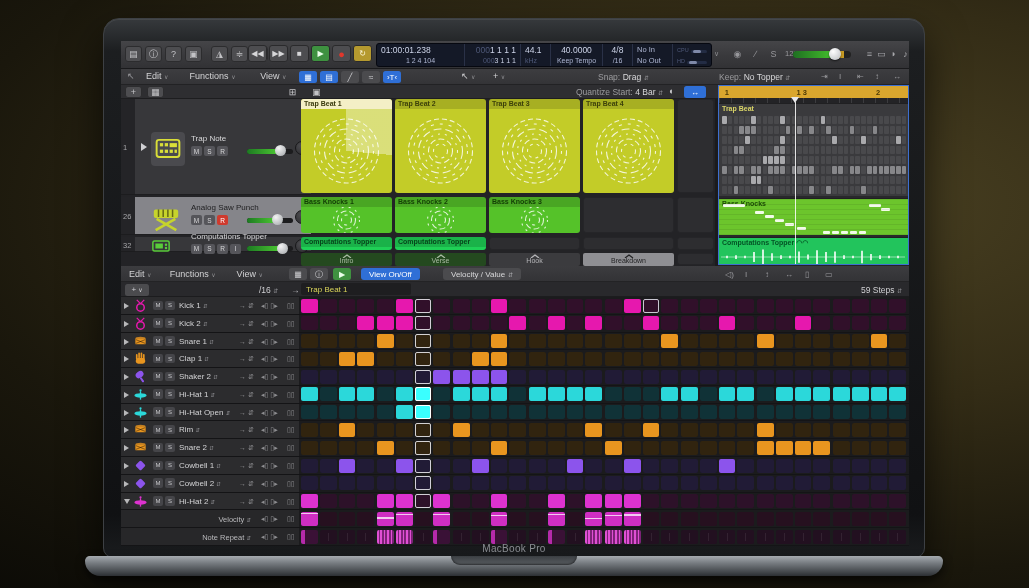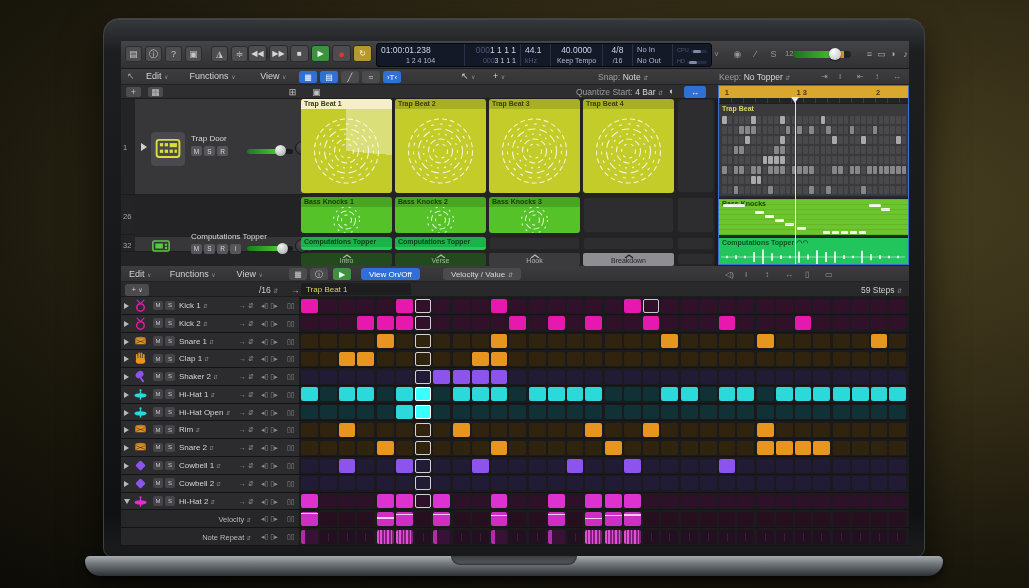--- a/index.html
+++ b/index.html
@@ -208,21 +208,21 @@
           <div class="menu" style="position: absolute; left: 25px; top: 2px;">Edit <span class="car">∨</span></div>
           <div class="menu" style="position: absolute; left: 68.6px; top: 2px;">Functions <span class="car">∨</span></div>
           <div class="menu" style="position: absolute; left: 139.2px; top: 2px;">View <span class="car">∨</span></div>
           <div class="vbtn blue" style="position: absolute; left: 178px; top: 2px;">▦</div>
           <div class="vbtn blue" style="position: absolute; left: 199px; top: 2px;">▤</div>
           <div class="vbtn" style="position: absolute; left: 220px; top: 2px;">╱</div>
           <div class="vbtn" style="position: absolute; left: 241px; top: 2px;">≈</div>
           <div class="vbtn blue" style="position: absolute; left: 262px; top: 2px;">›T‹</div>
           <div class="menu" style="position: absolute; left: 340px; top: 2px;">↖ <span class="car">∨</span></div>
           <div class="menu" style="position: absolute; left: 372px; top: 2px;">+ <span class="car">∨</span></div>
-          <div style="position: absolute; left: 477px; top: 2.5px;"><span class="small-label">Snap:</span> <span class="small-value">Note</span> <span class="car" style="color:#8d8d90;font-size:6px;">⇵</span></div>
+          <div style="position: absolute; left: 477px; top: 2.5px;"><span class="small-label">Snap:</span> <span class="small-value">Drag</span> <span class="car" style="color:#8d8d90;font-size:6px;">⇵</span></div>
           <div style="position: absolute; left: 598px; top: 2.5px;"><span class="small-label">Keep:</span> <span class="small-value">No Topper</span> <span class="car" style="color:#8d8d90;font-size:6px;">⇵</span></div>
           <div style="position: absolute; left: 700px; top: 3px; color: rgb(154, 154, 158); font-size: 8px;">⇥</div>
           <div style="position: absolute; left: 718px; top: 3px; color: rgb(154, 154, 158); font-size: 8px;">I</div>
           <div style="position: absolute; left: 736px; top: 3px; color: rgb(154, 154, 158); font-size: 8px;">⇤</div>
           <div style="position: absolute; left: 754px; top: 3px; color: rgb(154, 154, 158); font-size: 8px;">↕</div>
           <div style="position: absolute; left: 772px; top: 3px; color: rgb(154, 154, 158); font-size: 8px;">↔</div>
         </div>
       <div class="tb3" id="tb3">
           <div class="icon-btn" style="position: absolute; left: 4px; top: 1px; height: 12px;">+</div>
           <div class="icon-btn" style="position: absolute; left: 26px; top: 1px; height: 12px;">▦</div>
@@ -243,21 +243,21 @@
                   <rect x="1" y="3" width="14" height="10.5" rx="1.5" fill="none" stroke="#d9de38" stroke-width="1.2"></rect>
                   <rect x="3" y="5" width="2" height="2" fill="#d9de38"></rect>
                   <rect x="6" y="5" width="2" height="2" fill="#d9de38"></rect>
                   <rect x="9" y="5" width="4.5" height="2.5" fill="#d9de38"></rect>
                   <rect x="3" y="9" width="2" height="2" fill="#d9de38"></rect>
                   <rect x="6" y="9" width="2" height="2" fill="#d9de38"></rect>
                   <rect x="9" y="9" width="2" height="2" fill="#d9de38"></rect>
                   <rect x="12" y="9" width="1.5" height="2" fill="#d9de38"></rect>
                 </svg></span>
             </div>
-            <div style="position: absolute; left: 56px; top: 35px; font-size: 8px; color: rgb(216, 216, 218); white-space: nowrap;">Trap Door</div>
+            <div style="position: absolute; left: 56px; top: 35px; font-size: 8px; color: rgb(216, 216, 218); white-space: nowrap;">Trap Note</div>
             <div class="msr" style="position: absolute; left: 56px; top: 47px;">M</div>
             <div class="msr" style="position: absolute; left: 69px; top: 47px;">S</div>
             <div class="msr" style="position: absolute; left: 82px; top: 47px;">R</div>
             <div class="tslider" style="left: 112px; top: 49.5px; width: 46px;">
               <div style="position: absolute; left: 0px; top: 0px; bottom: 0px; width: 72%; border-radius: 3px; background: linear-gradient(90deg, rgb(29, 122, 34), rgb(78, 203, 51));"></div>
               <div style="position: absolute; left: 28.12px; top: -3.5px; width: 11px; height: 11px; border-radius: 50%; background: radial-gradient(circle at 35% 30%, rgb(244, 244, 244), rgb(159, 163, 167));"></div>
             </div>
             <div class="pan" style="left: 160px; top: 42px;">
               <div style="position: absolute; left: 50%; top: 1px; width: 1.5px; height: 5px; background: rgb(220, 220, 222); transform: translateX(-50%);"></div>
             </div>
@@ -303,20 +303,40 @@
                 <circle cx="50%" cy="50%" r="12" fill="none" stroke="rgba(255,255,255,.8)" stroke-width="1.1" stroke-dasharray="6 3"></circle>
                 <circle cx="50%" cy="50%" r="17" fill="none" stroke="rgba(255,255,255,.8)" stroke-width="1.1" stroke-dasharray="2 5"></circle>
                 <circle cx="50%" cy="50%" r="22" fill="none" stroke="rgba(255,255,255,.8)" stroke-width="1.1" stroke-dasharray="8 4"></circle>
                 <circle cx="50%" cy="50%" r="27" fill="none" stroke="rgba(255,255,255,.8)" stroke-width="1.1" stroke-dasharray="3 6"></circle>
                 <circle cx="50%" cy="50%" r="32" fill="none" stroke="rgba(255,255,255,.8)" stroke-width="1.1" stroke-dasharray="5 3"></circle>
               </svg></div>
           </div>
           <div class="cell-empty" style="left: 556px; top: 0px; width: 37px; height: 94px;"></div>
           <div style="position: absolute; left: 0px; top: 98px; width: 14px; height: 38px; background: rgb(36, 36, 39); border-bottom: 1px solid rgb(28, 28, 30);"></div>
           <div class="t-num" style="top: 113px;">26</div>
+          <div class="track-row sel" style="left: 14px; top: 98px; height: 38px;">
+            <div style="position: absolute; left: 12px; top: 2px; width: 38px; height: 38px; display: flex; align-items: center; justify-content: center;">
+              <span><svg width="30" height="30" viewBox="0 0 16 16" xmlns="http://www.w3.org/2000/svg">
+                  <rect x="1.5" y="4" width="13" height="4.5" rx="1" fill="#c6d42c"></rect>
+                  <path d="M4 4 v4 M6.5 4 v4 M9 4 v4 M11.5 4 v4" stroke="rgba(0,0,0,.5)" stroke-width=".8"></path>
+                  <path d="M3 9 L13.5 15 M13 9 L2.5 15" stroke="#c6d42c" stroke-width="1.4"></path>
+                </svg></span>
+            </div>
+            <div style="position: absolute; left: 56px; top: 6px; font-size: 8px; color: rgb(30, 30, 32); white-space: nowrap;">Analog Saw Punch</div>
+            <div class="msr" style="position: absolute; left: 56px; top: 18px;">M</div>
+            <div class="msr" style="position: absolute; left: 69px; top: 18px;">S</div>
+            <div class="msr rec" style="position: absolute; left: 82px; top: 18px;">R</div>
+            <div class="tslider" style="left: 112px; top: 20.5px; width: 46px;">
+              <div style="position: absolute; left: 0px; top: 0px; bottom: 0px; width: 66%; border-radius: 3px; background: linear-gradient(90deg, rgb(29, 122, 34), rgb(78, 203, 51));"></div>
+              <div style="position: absolute; left: 25.36px; top: -3.5px; width: 11px; height: 11px; border-radius: 50%; background: radial-gradient(circle at 35% 30%, rgb(244, 244, 244), rgb(159, 163, 167));"></div>
+            </div>
+            <div class="pan" style="left: 160px; top: 13px;">
+              <div style="position: absolute; left: 50%; top: 1px; width: 1.5px; height: 5px; background: rgb(220, 220, 222); transform: translateX(-50%);"></div>
+            </div>
+          </div>
           <div class="cell" style="left: 180px; top: 98px; width: 91px; height: 36px; background: rgb(85, 194, 41);">
             <div class="cell-head" style="background: rgba(0, 0, 0, 0.14); color: rgb(18, 60, 5);">Bass Knocks 1</div>
             <div style="position: absolute; inset: 10px 0px 0px;"><svg width="100%" height="100%" xmlns="http://www.w3.org/2000/svg">
                 <circle cx="50%" cy="50%" r="5" fill="none" stroke="rgba(255,255,255,.8)" stroke-width="1.1" stroke-dasharray="3 4"></circle>
                 <circle cx="50%" cy="50%" r="9" fill="none" stroke="rgba(255,255,255,.8)" stroke-width="1.1" stroke-dasharray="6 3"></circle>
                 <circle cx="50%" cy="50%" r="13" fill="none" stroke="rgba(255,255,255,.8)" stroke-width="1.1" stroke-dasharray="2 5"></circle>
               </svg></div>
           </div>
           <div class="cell" style="left: 274px; top: 98px; width: 91px; height: 36px; background: rgb(85, 194, 41);">
             <div class="cell-head" style="background: rgba(0, 0, 0, 0.14); color: rgb(18, 60, 5);">Bass Knocks 2</div>
@@ -1499,17 +1519,18 @@
             </div>
             <div class="step" style="left: 749.5px; top: 1.5px; width: 16.9px; height: 14px; background: rgb(34, 16, 32);">
               <div style="position: absolute; left: 48%; top: 3px; bottom: 3px; width: 1px; background: rgba(255, 255, 255, 0.08);"></div>
             </div>
             <div class="step" style="left: 768.25px; top: 1.5px; width: 16.9px; height: 14px; background: rgb(34, 16, 32);">
               <div style="position: absolute; left: 48%; top: 3px; bottom: 3px; width: 1px; background: rgba(255, 255, 255, 0.08);"></div>
             </div>
           </div>
         </div>
     </div>
+    <div class="bezel-label">MacBook Pro</div>
   </div>
   <div class="deck">
     <div class="deck-notch"></div>
   </div>
 </div>
 
 </body></html>

